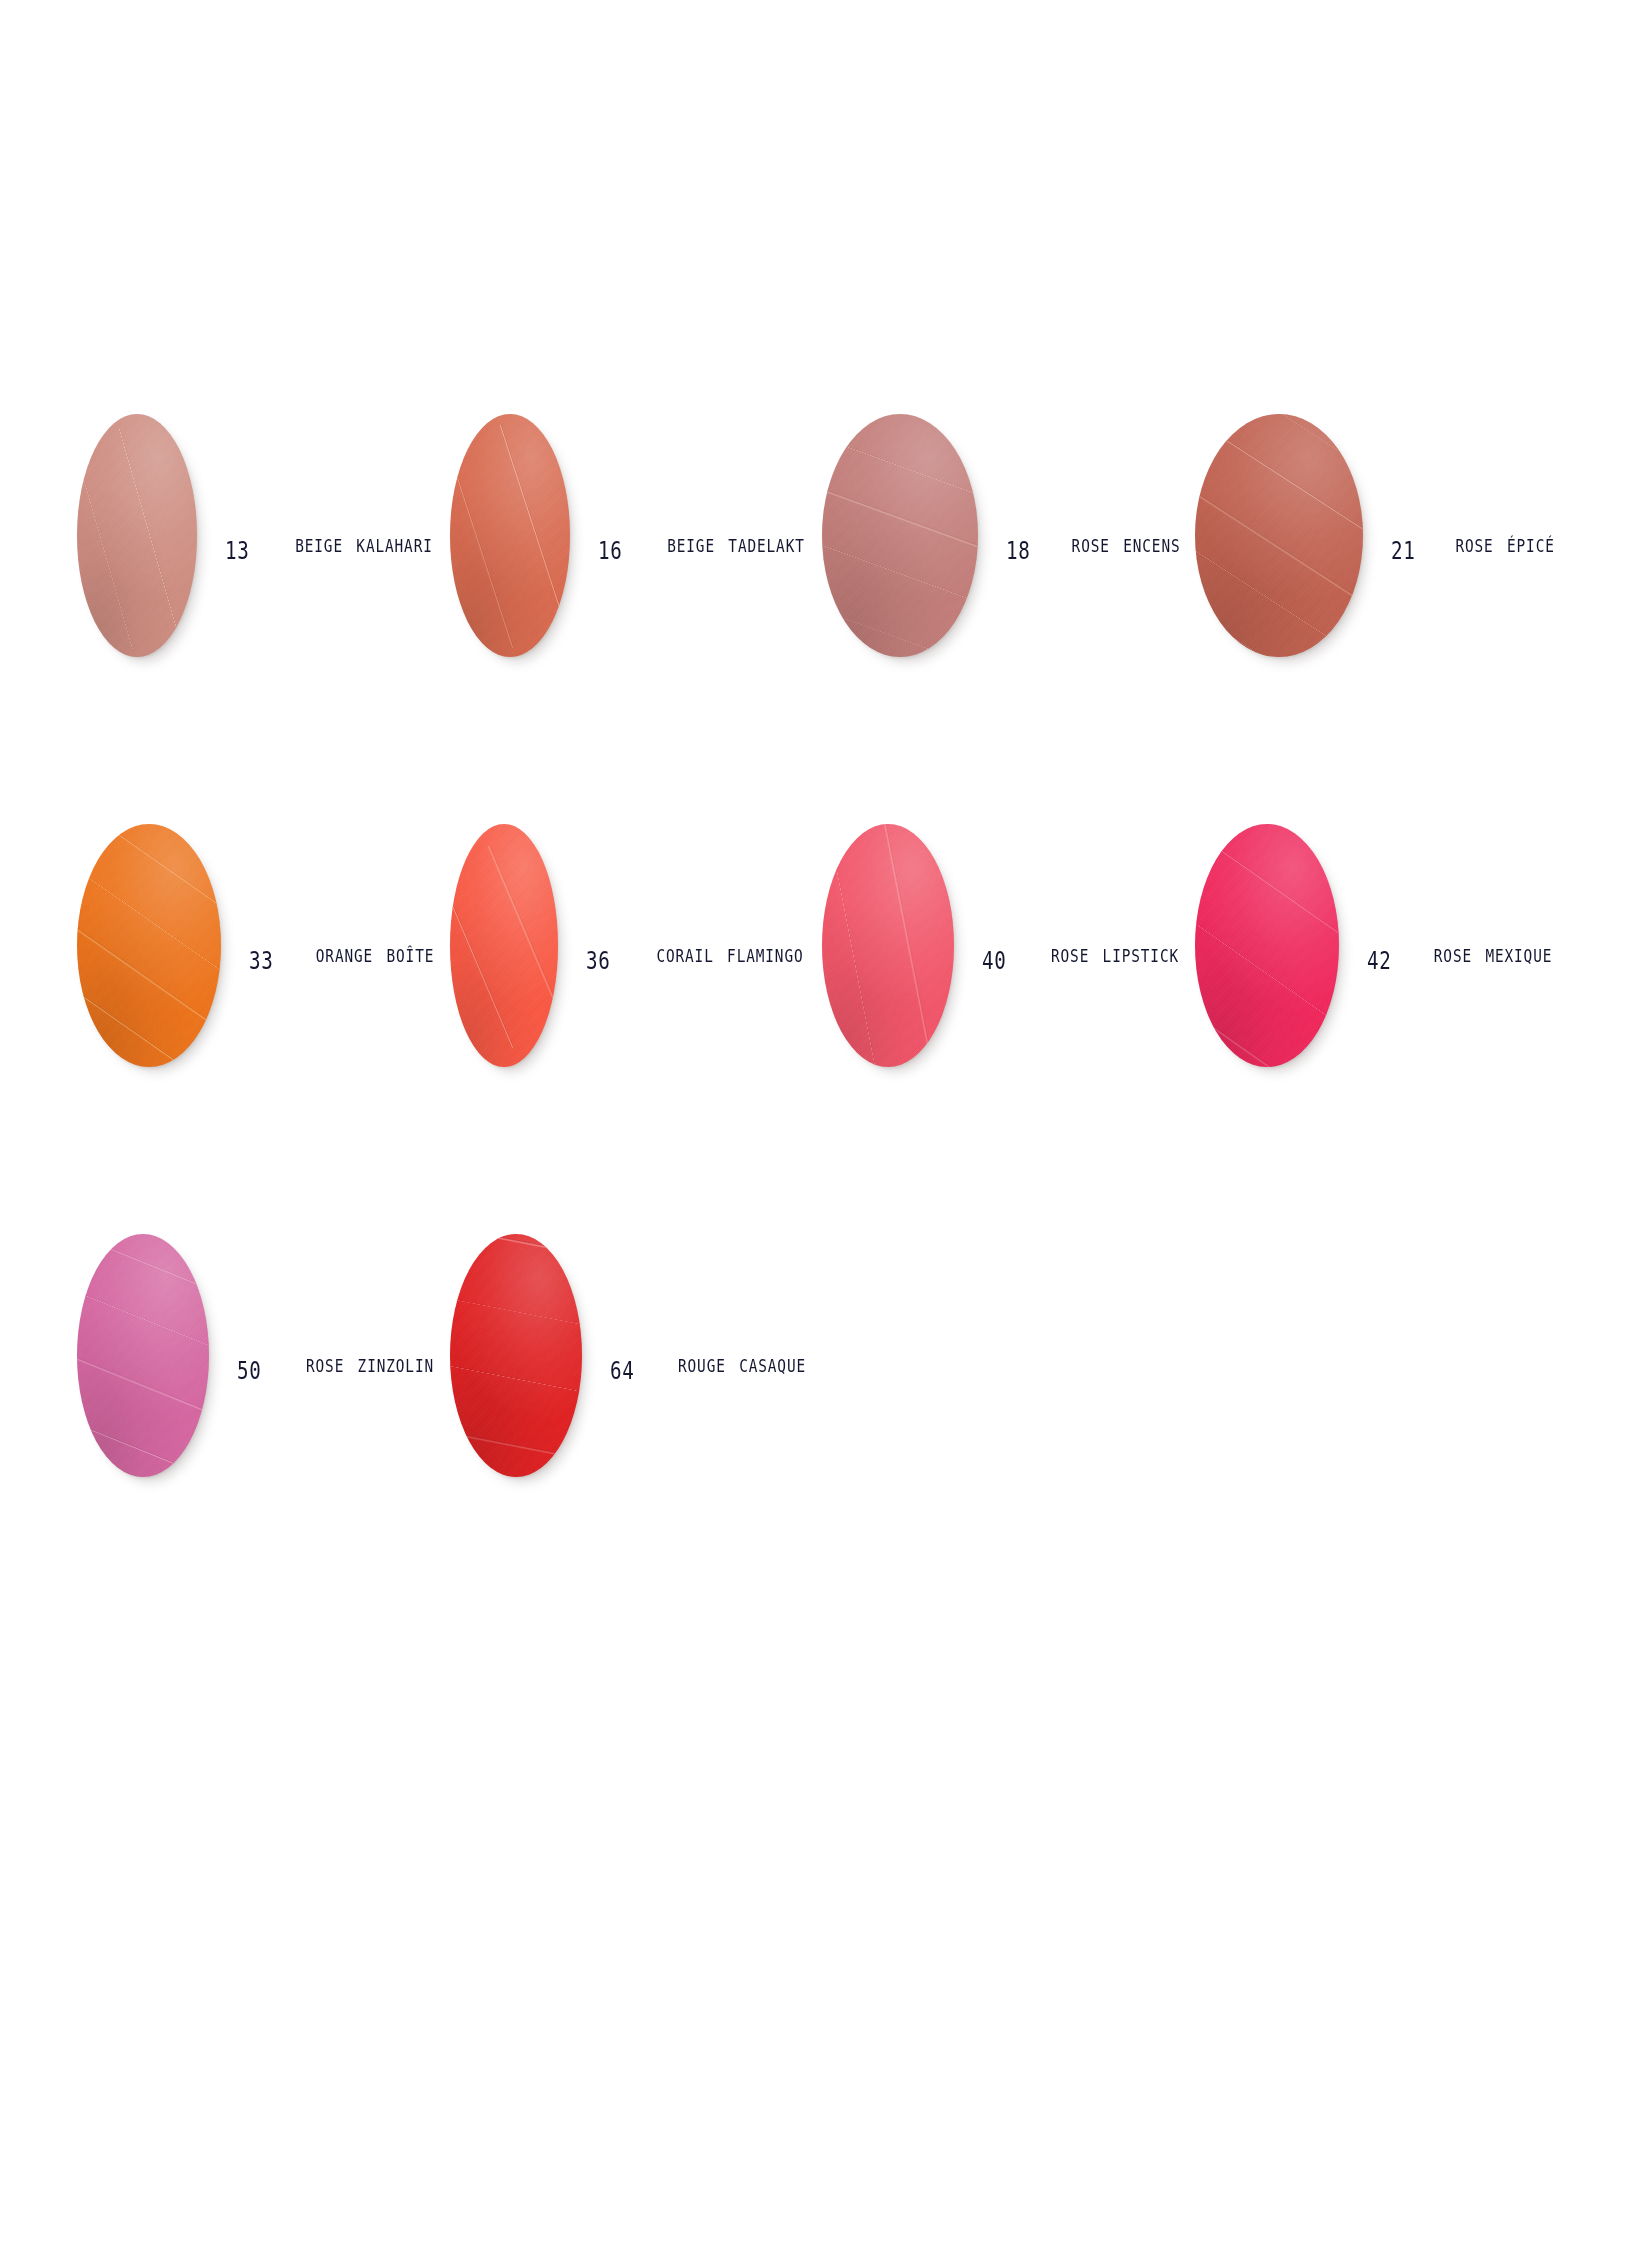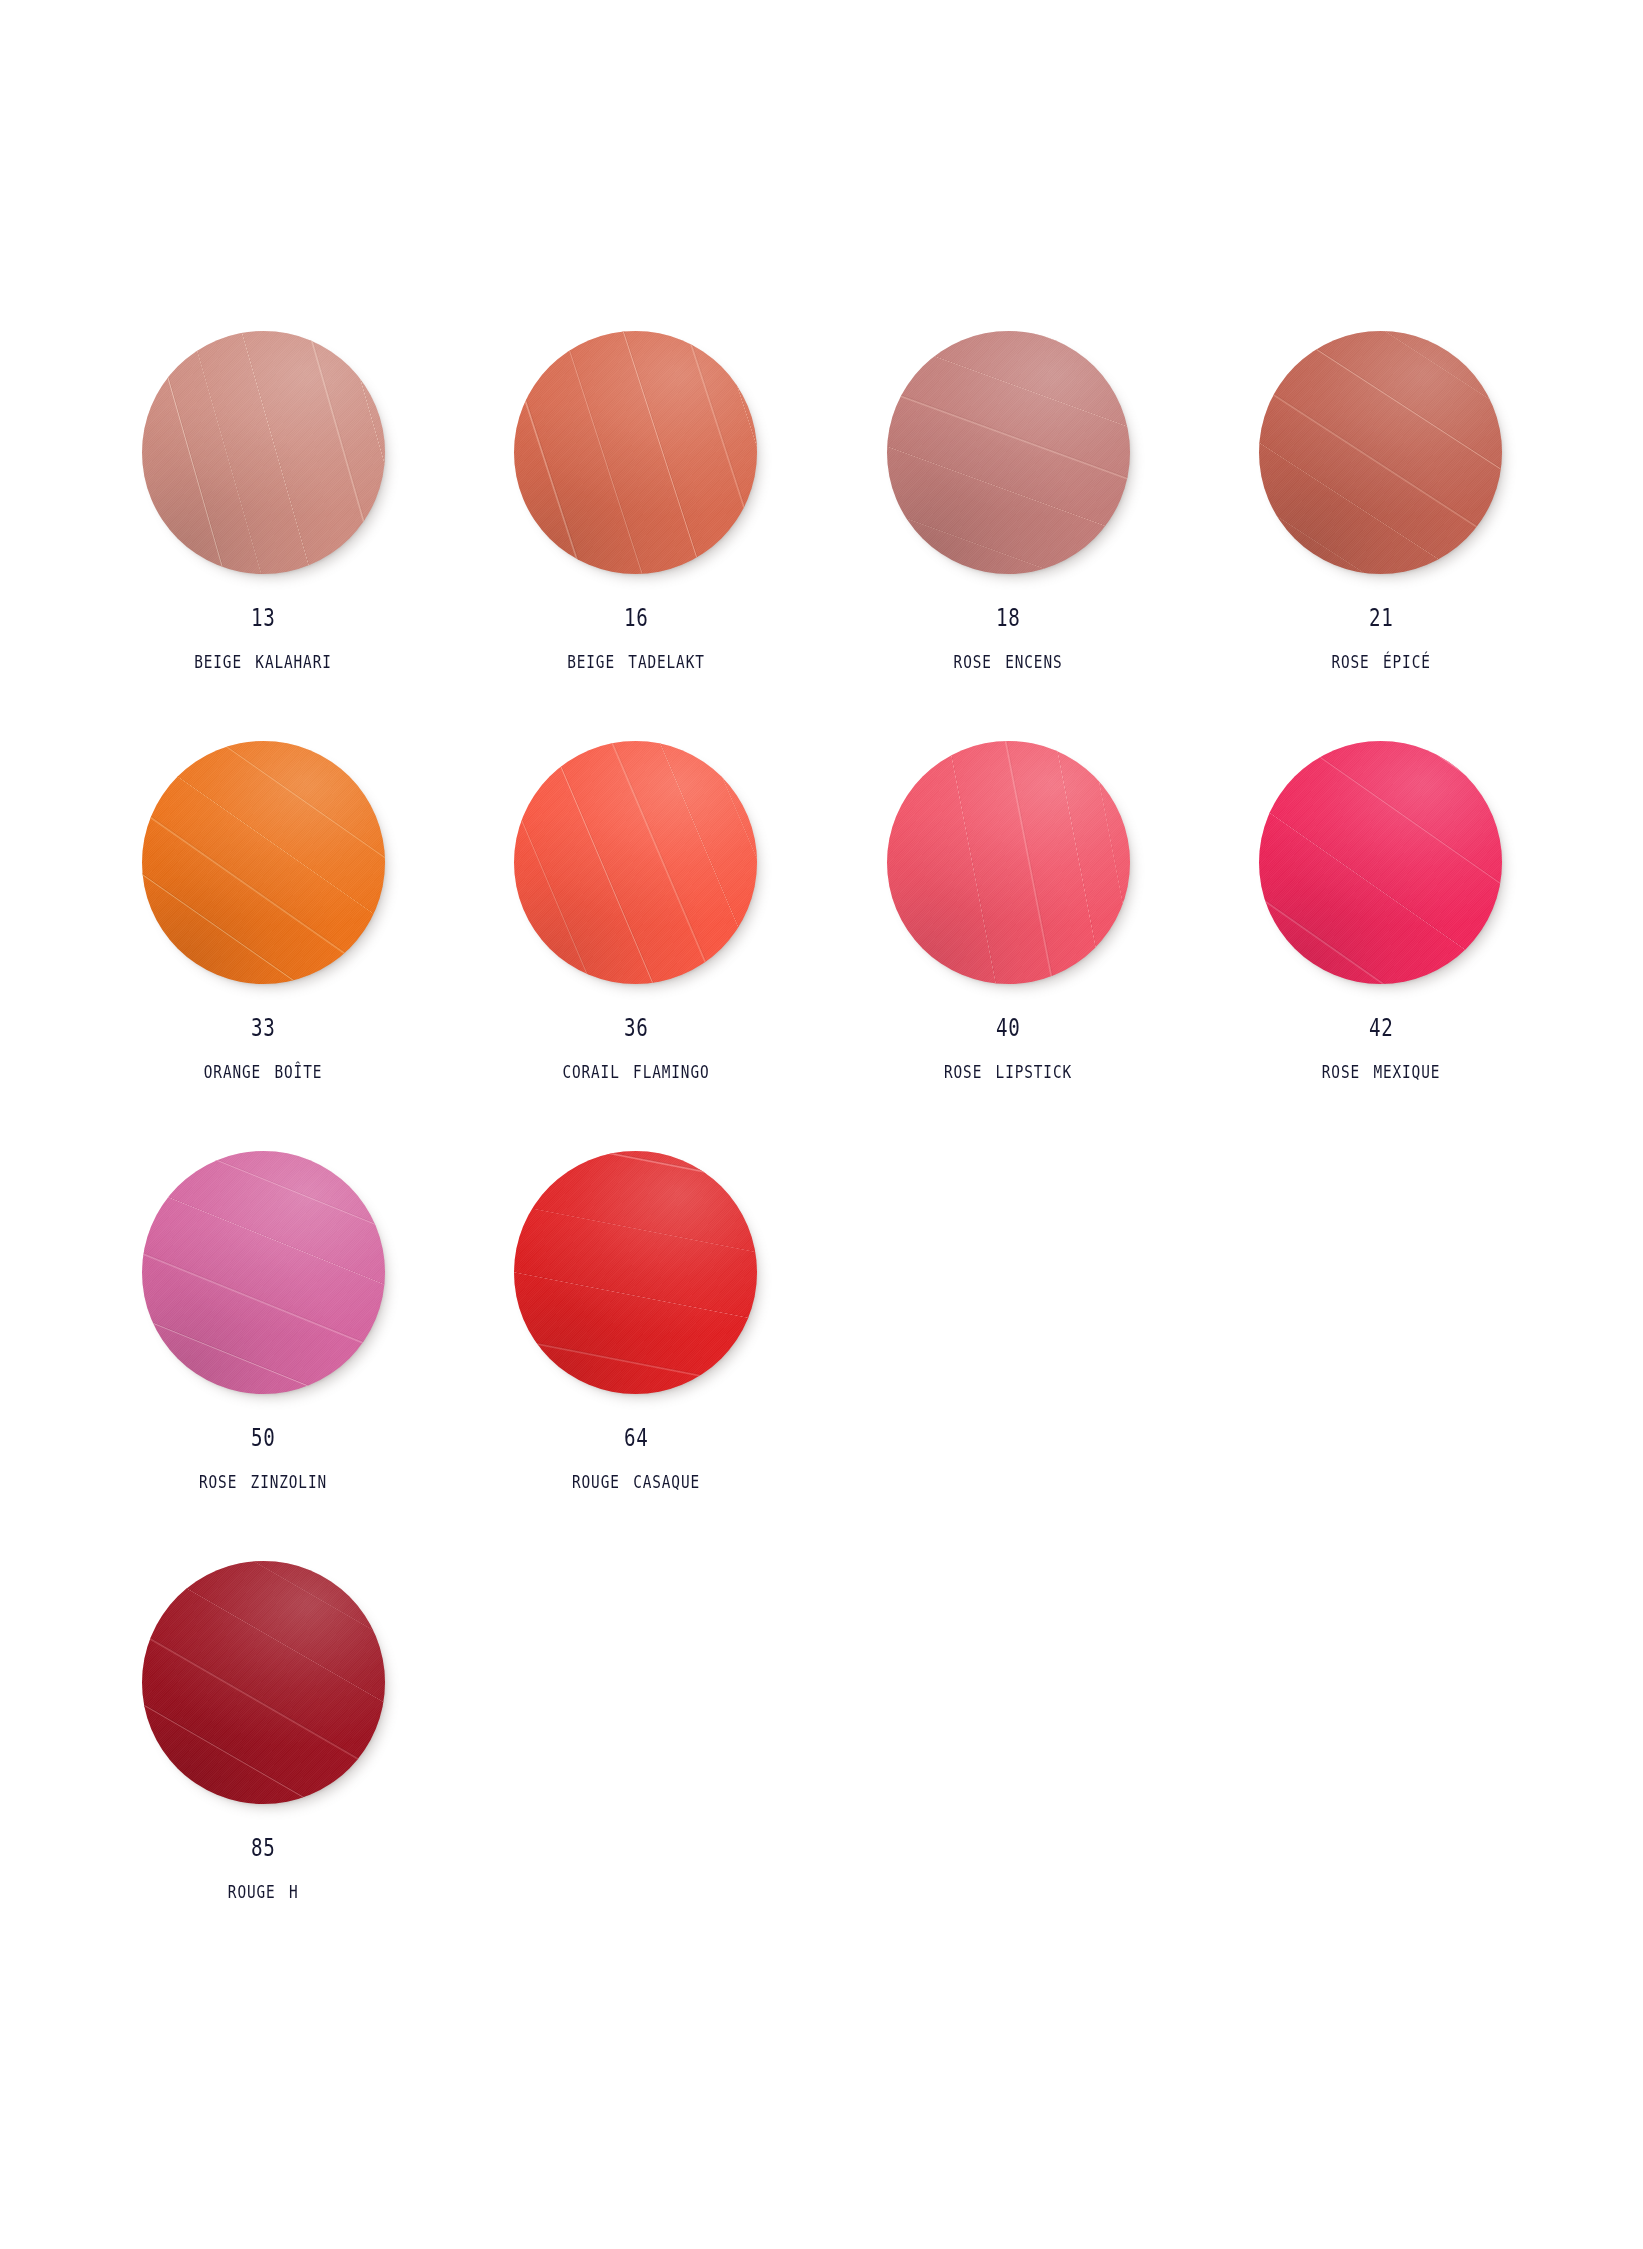--- a/index.html
+++ b/index.html
@@ -25,22 +25,23 @@
 
   .shade-row {
     display:flex;
     width:100%;
     height:410px;
   }
 
   .shade-cell {
     width:25%;
     display:flex;
-    flex-direction:column;
+    flex-direction:row;
     align-items:center;
+    gap:25px;
   }
 
   .shade-cell.empty { visibility:hidden; }
 
   
   .swatch-wrap {
     position:relative;
     width:243px;
     height:243px;
     margin-top:1.4px;
@@ -311,35 +312,17 @@
             </div>
             <div class="sheen"></div>
             <div class="grain"></div>
           </div>
         </div>
         <div class="shade-number">64</div>
         <div class="shade-name">Rouge Casaque</div>
       </div>
     </div>
     <div class="shade-row">
-      <div class="shade-cell">
-        <div class="swatch-wrap">
-          <div class="swatch" style="background: rgb(156, 18, 32);">
-            <div class="ridges" style="transform: rotate(30deg);">
-              <span style="top: 15%; height: 2.8px; background: linear-gradient(rgb(123, 7, 21) 0%, rgb(196, 80, 90) 45%, rgb(196, 80, 90) 60%, rgb(156, 18, 32) 100%); opacity: 0.85;"></span>
-              <span style="top: 27%; height: 1.4px; background: linear-gradient(rgb(123, 7, 21) 0%, rgb(196, 80, 90) 45%, rgb(196, 80, 90) 60%, rgb(156, 18, 32) 100%); opacity: 0.6;"></span>
-              <span style="top: 40%; height: 1.4px; background: linear-gradient(rgb(123, 7, 21) 0%, rgb(196, 80, 90) 45%, rgb(196, 80, 90) 60%, rgb(156, 18, 32) 100%); opacity: 0.85;"></span>
-              <span style="top: 54%; height: 2.8px; background: linear-gradient(rgb(123, 7, 21) 0%, rgb(196, 80, 90) 45%, rgb(196, 80, 90) 60%, rgb(156, 18, 32) 100%); opacity: 0.6;"></span>
-              <span style="top: 68%; height: 1.4px; background: linear-gradient(rgb(123, 7, 21) 0%, rgb(196, 80, 90) 45%, rgb(196, 80, 90) 60%, rgb(156, 18, 32) 100%); opacity: 0.85;"></span>
-              <span style="top: 82%; height: 1.4px; background: linear-gradient(rgb(123, 7, 21) 0%, rgb(196, 80, 90) 45%, rgb(196, 80, 90) 60%, rgb(156, 18, 32) 100%); opacity: 0.6;"></span>
-            </div>
-            <div class="sheen"></div>
-            <div class="grain"></div>
-          </div>
-        </div>
-        <div class="shade-number">85</div>
-        <div class="shade-name">Rouge H</div>
-      </div>
       <div class="shade-cell empty"></div>
       <div class="shade-cell empty"></div>
     </div>
   </div>
 
 
 </body></html>

